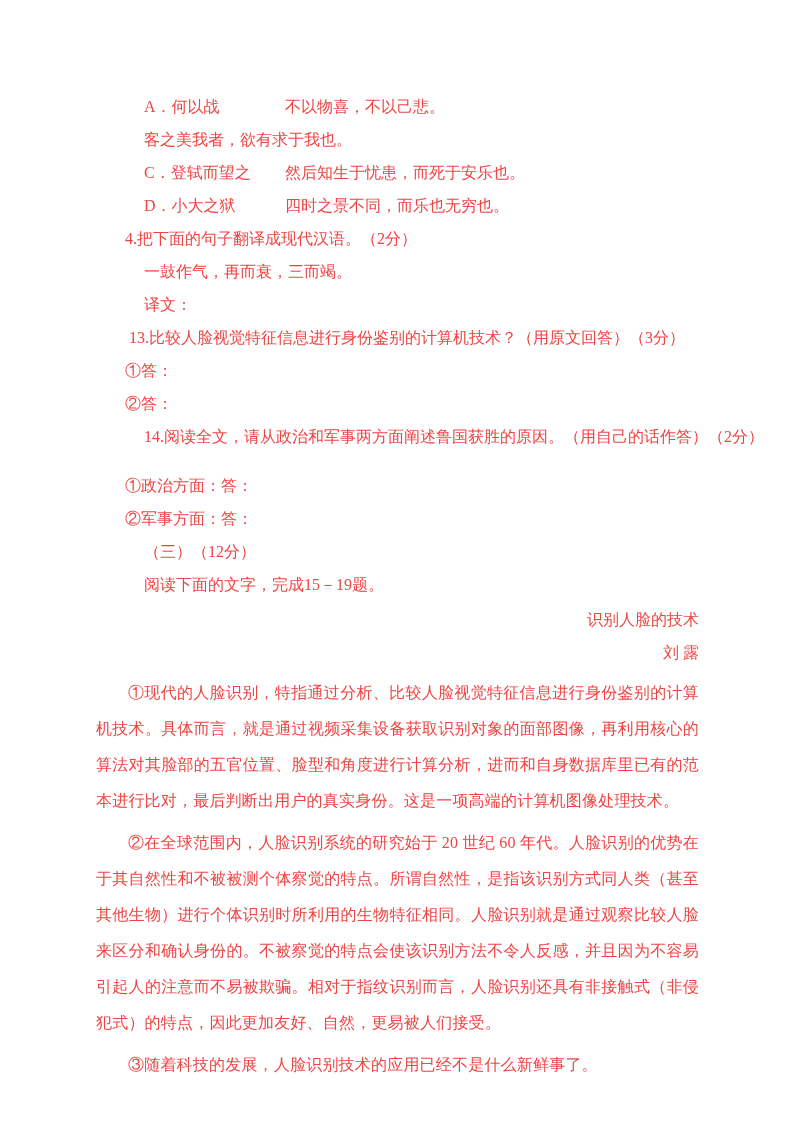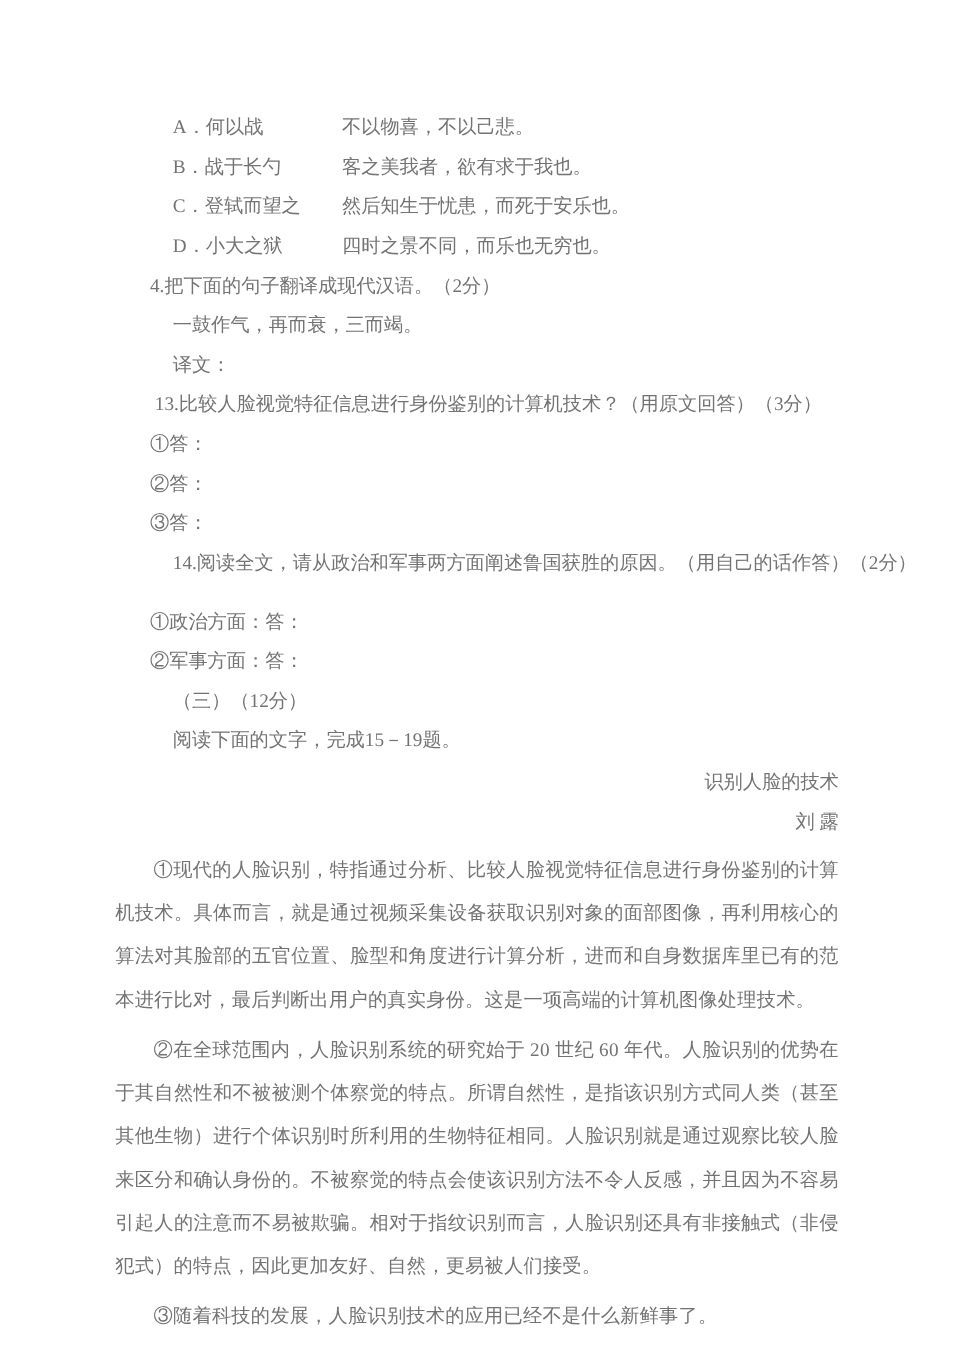--- a/index.html
+++ b/index.html
@@ -3,21 +3,21 @@
 <meta charset="utf-8">
 <style>
   * { margin: 0; padding: 0; box-sizing: border-box; }
   html, body { background: #ffffff; }
   .page {
     position: relative;
     width: 794px;
     height: 1123px;
     margin: 0 auto;
     background: #ffffff;
-    color: #737373;
+    color: #ef4444;
     font-family: "Liberation Serif", "DejaVu Serif", serif;
     font-size: 16px;
     overflow: hidden;
   }
   .content { padding: 90px 95px 0 96px; }
 
   .line { height: 33px; line-height: 33px; white-space: nowrap; }
 
   .opt-row { display: flex; height: 33px; line-height: 33px; margin-left: 48px; }
   .opt-label { display: inline-block; width: 141px; }
@@ -45,21 +45,20 @@
 
 <div class="page">
   <div class="content">
 
     <div>
       <div class="opt-row">
         <span class="opt-label">A．何以战</span>
         <span class="opt-text">不以物喜，不以己悲。</span>
       </div>
       <div class="opt-row">
-        <span class="opt-label">B．战于长勺</span>
         <span class="opt-text">客之美我者，欲有求于我也。</span>
       </div>
       <div class="opt-row">
         <span class="opt-label">C．登轼而望之</span>
         <span class="opt-text">然后知生于忧患，而死于安乐也。</span>
       </div>
       <div class="opt-row">
         <span class="opt-label">D．小大之狱</span>
         <span class="opt-text">四时之景不同，而乐也无穷也。</span>
       </div>
@@ -69,21 +68,20 @@
       <span>4.</span><span>把下面的句子翻译成现代汉语。（2分）</span>
     </div>
     <div class="line indent-body">一鼓作气，再而衰，三而竭。</div>
     <div class="line indent-body">译文：</div>
 
     <div class="line indent-q13">
       <span>13.</span><span>比较人脸视觉特征信息进行身份鉴别的计算机技术？（用原文回答）（3分）</span>
     </div>
     <div class="line indent-num">①答：</div>
     <div class="line indent-num">②答：</div>
-    <div class="line indent-num">③答：</div>
 
     <div class="line indent-body">
       <span>14.</span><span>阅读全文，请从政治和军事两方面阐述鲁国获胜的原因。（用自己的话作答）（2分）</span>
     </div>
     <div class="gap-small"></div>
     <div class="line indent-num">①政治方面：答：</div>
     <div class="line indent-num">②军事方面：答：</div>
 
     <div class="line indent-body">（三）（12分）</div>
     <div class="line indent-body">阅读下面的文字，完成15－19题。</div>

